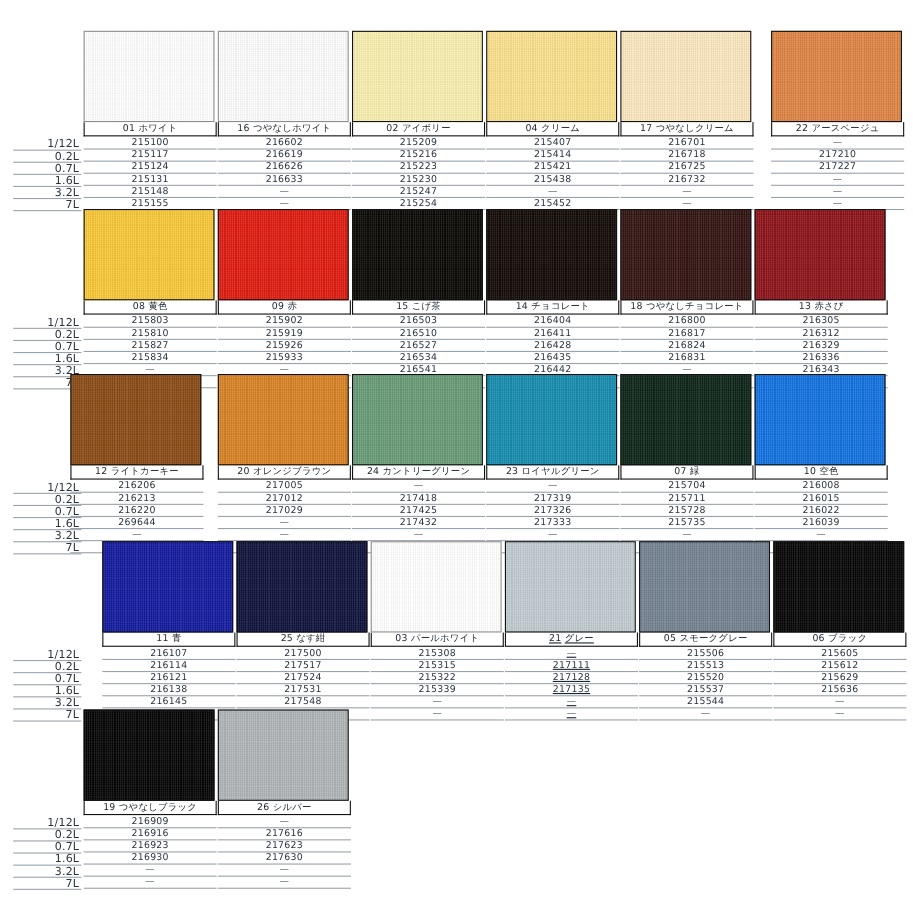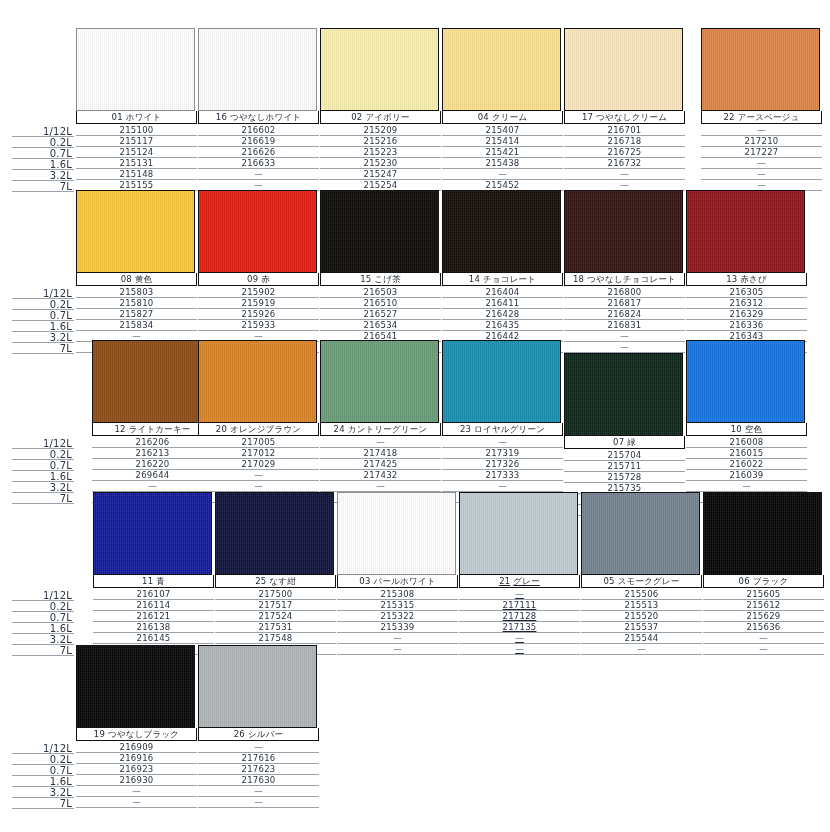--- a/index.html
+++ b/index.html
@@ -293,21 +293,21 @@
     </div>
     <div class="axis" style="left: 12px; top: 288px;">
       <div class="axisrow">1/12L</div>
       <div class="axisrow">0.2L</div>
       <div class="axisrow">0.7L</div>
       <div class="axisrow">1.6L</div>
       <div class="axisrow">3.2L</div>
       <div class="axisrow">7L</div>
     </div>
     <div class="row" style="top: 340px;">
-      <div class="cell" style="left: 92px;">
+      <div class="cell" style="left: 64px;">
         <div class="swatch" style="background: rgb(138, 74, 20);">
           <div class="tex"></div>
         </div>
         <div class="namebar">
           <span class="num">12</span>
           <span>ライトカーキー</span>
         </div>
         <div class="codes">
           <div class="coderow">216206</div>
           <div class="coderow">216213</div>
@@ -361,21 +361,21 @@
         </div>
         <div class="codes">
           <div class="coderow dash">—</div>
           <div class="coderow">217319</div>
           <div class="coderow">217326</div>
           <div class="coderow">217333</div>
           <div class="coderow dash">—</div>
           <div class="coderow dash">—</div>
         </div>
       </div>
-      <div class="cell" style="left: 564px; margin-top: 13px;">
+      <div class="cell" style="left: 564px;">
         <div class="swatch" style="background: rgb(11, 35, 23);">
           <div class="tex"></div>
         </div>
         <div class="namebar">
           <span class="num">07</span>
           <span>緑</span>
         </div>
         <div class="codes">
           <div class="coderow">215704</div>
           <div class="coderow">215711</div>

